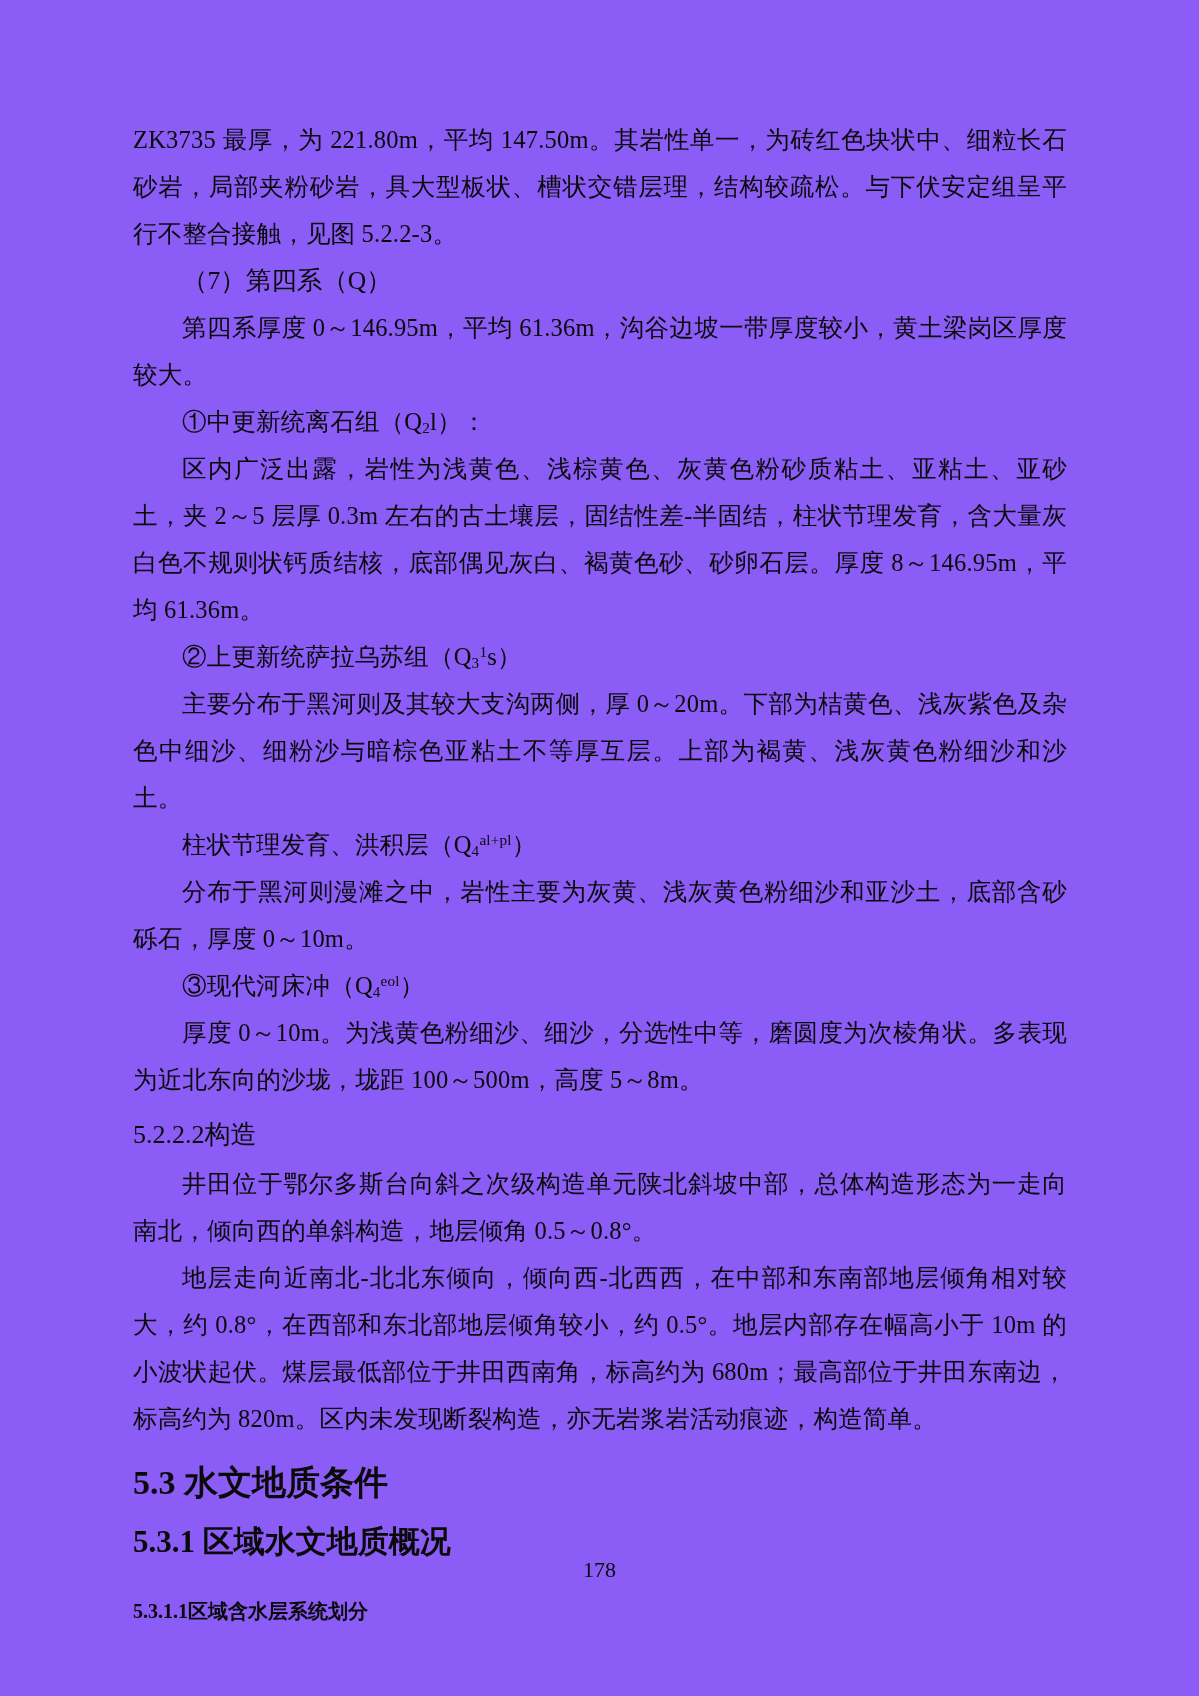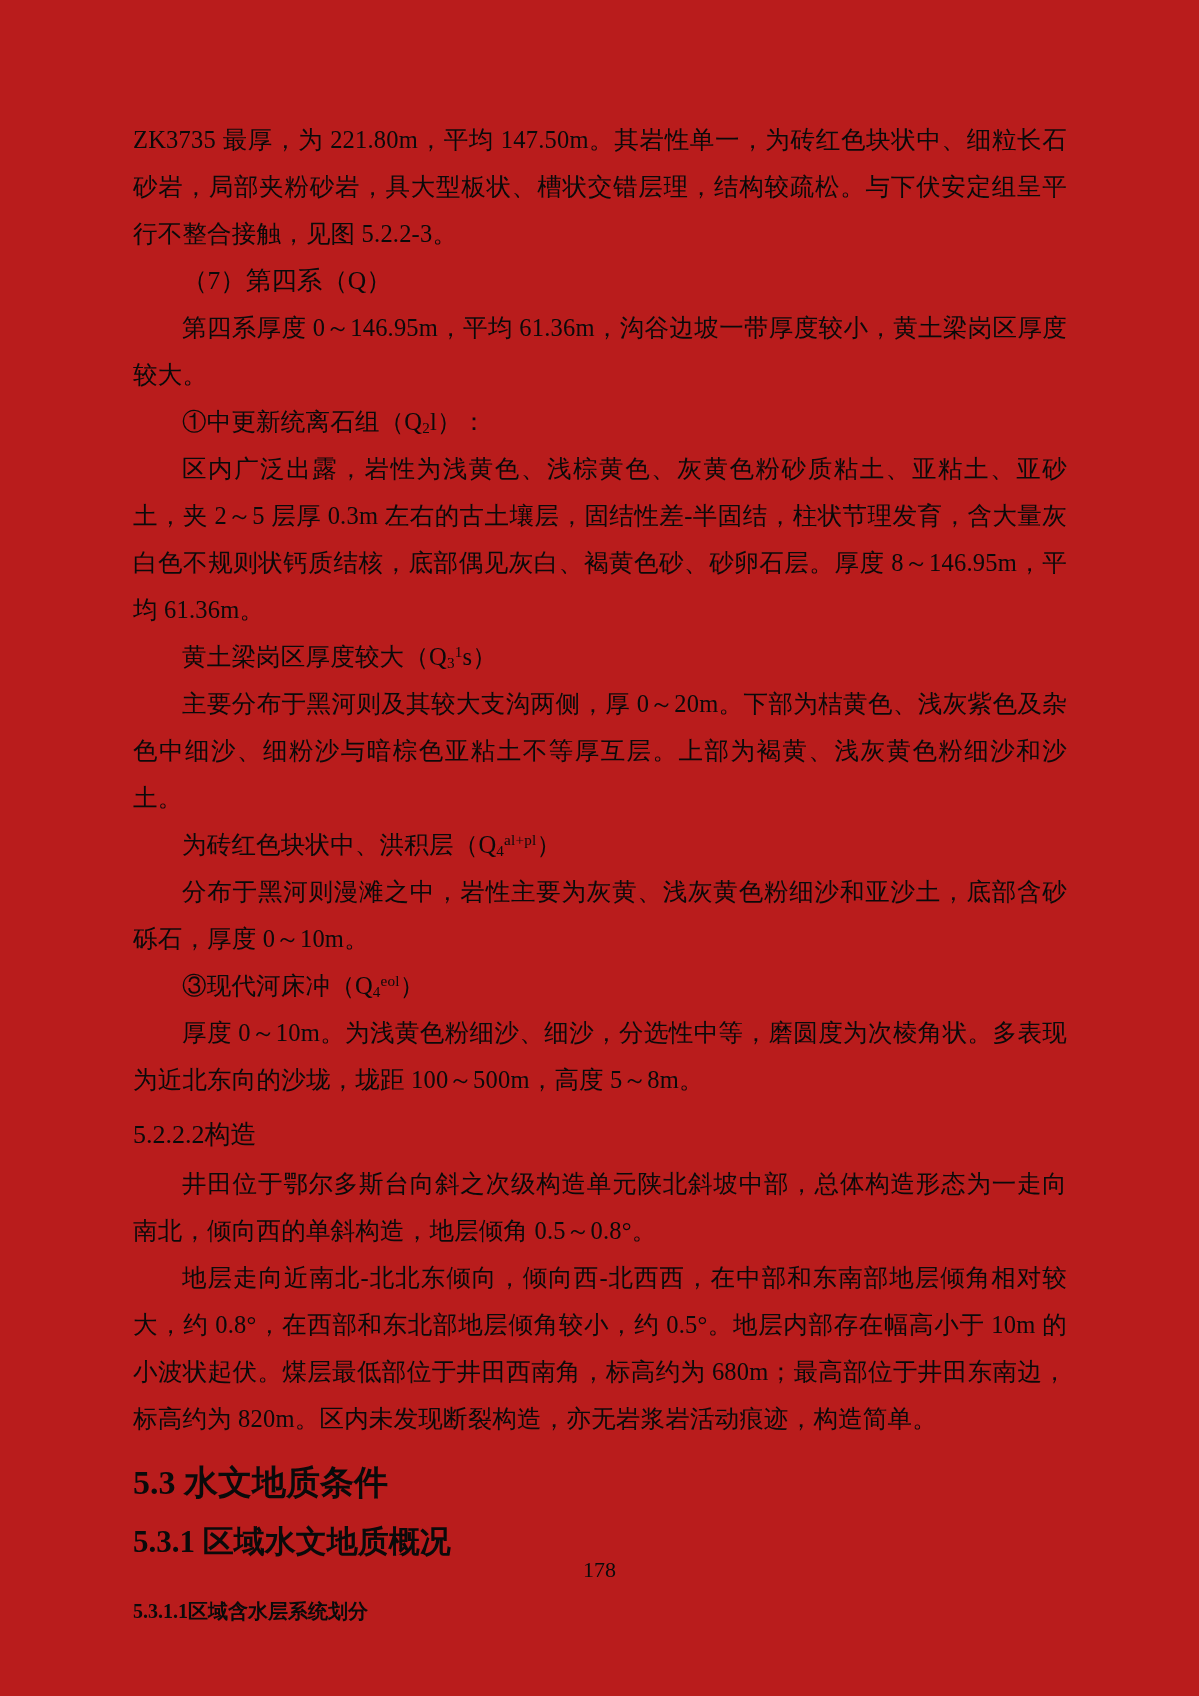--- a/index.html
+++ b/index.html
@@ -5,21 +5,21 @@
   html, body {
     margin: 0;
     padding: 0;
     background: #ffffff;
   }
   .page {
     position: relative;
     width: 1199px;
     height: 1696px;
     margin: 0 auto;
-    background: #b91c1c;
+    background: #8b5cf6;
     box-sizing: border-box;
     padding: 116px 132px 0 133px;
     font-family: "Liberation Serif", "DejaVu Serif", serif;
     color: #0a0a0a;
     overflow: hidden;
   }
   .doc-body p {
     margin: 0;
   }
   .blk-body {
@@ -86,23 +86,23 @@
 </head>
 <body>
 
 <div class="page">
   <main class="doc-body">
       <p class="blk-body"><span>ZK3735 最厚，为 221.80m，平均 147.50m。其岩性单一，为砖红色块状中、细粒长石砂岩，局部夹粉砂岩，具大型板状、槽状交错层理，结构较疏松。与下伏安定组呈平行不整合接触，见图 5.2.2-3。</span></p>
       <p class="blk-heading-inline"><span>（7）第四系（Q）</span></p>
       <p class="blk-body indent"><span>第四系厚度 0～146.95m，平均 61.36m，沟谷边坡一带厚度较小，黄土梁岗区厚度较大。</span></p>
       <p class="blk-body indent"><span>①中更新统离石组（Q</span><sub>2</sub><span>l）：</span></p>
       <p class="blk-body indent"><span>区内广泛出露，岩性为浅黄色、浅棕黄色、灰黄色粉砂质粘土、亚粘土、亚砂土，夹 2～5 层厚 0.3m 左右的古土壤层，固结性差-半固结，柱状节理发育，含大量灰白色不规则状钙质结核，底部偶见灰白、褐黄色砂、砂卵石层。厚度 8～146.95m，平均 61.36m。</span></p>
-      <p class="blk-body indent"><span>黄土梁岗区厚度较大（Q</span><sub>3</sub><sup>1</sup><span>s）</span></p>
+      <p class="blk-body indent"><span>②上更新统萨拉乌苏组（Q</span><sub>3</sub><sup>1</sup><span>s）</span></p>
       <p class="blk-body indent"><span>主要分布于黑河则及其较大支沟两侧，厚 0～20m。下部为桔黄色、浅灰紫色及杂色中细沙、细粉沙与暗棕色亚粘土不等厚互层。上部为褐黄、浅灰黄色粉细沙和沙土。</span></p>
-      <p class="blk-body indent"><span>为砖红色块状中、洪积层（Q</span><sub>4</sub><sup>al+pl</sup><span>）</span></p>
+      <p class="blk-body indent"><span>柱状节理发育、洪积层（Q</span><sub>4</sub><sup>al+pl</sup><span>）</span></p>
       <p class="blk-body indent"><span>分布于黑河则漫滩之中，岩性主要为灰黄、浅灰黄色粉细沙和亚沙土，底部含砂砾石，厚度 0～10m。</span></p>
       <p class="blk-body indent"><span>③现代河床冲（Q</span><sub>4</sub><sup>eol</sup><span>）</span></p>
       <p class="blk-body indent"><span>厚度 0～10m。为浅黄色粉细沙、细沙，分选性中等，磨圆度为次棱角状。多表现为近北东向的沙垅，垅距 100～500m，高度 5～8m。</span></p>
       <p class="blk-heading-l3"><span>5.2.2.2构造</span></p>
       <p class="blk-body indent"><span>井田位于鄂尔多斯台向斜之次级构造单元陕北斜坡中部，总体构造形态为一走向南北，倾向西的单斜构造，地层倾角 0.5～0.8°。</span></p>
       <p class="blk-body indent"><span>地层走向近南北-北北东倾向，倾向西-北西西，在中部和东南部地层倾角相对较大，约 0.8°，在西部和东北部地层倾角较小，约 0.5°。地层内部存在幅高小于 10m 的小波状起伏。煤层最低部位于井田西南角，标高约为 680m；最高部位于井田东南边，标高约为 820m。区内未发现断裂构造，亦无岩浆岩活动痕迹，构造简单。</span></p>
       <p class="blk-heading-l1"><span>5.3 水文地质条件</span></p>
       <p class="blk-heading-l2"><span>5.3.1 区域水文地质概况</span></p>
       <p class="blk-heading-l4"><span>5.3.1.1区域含水层系统划分</span></p>
     </main>

